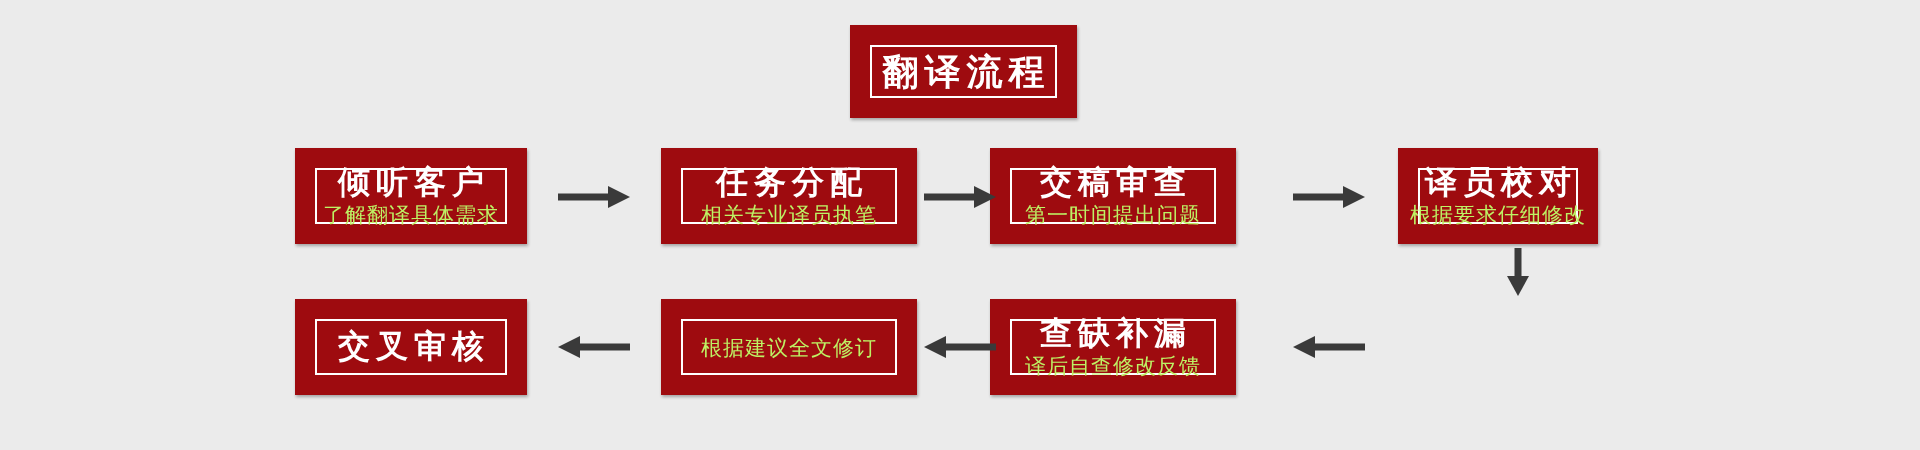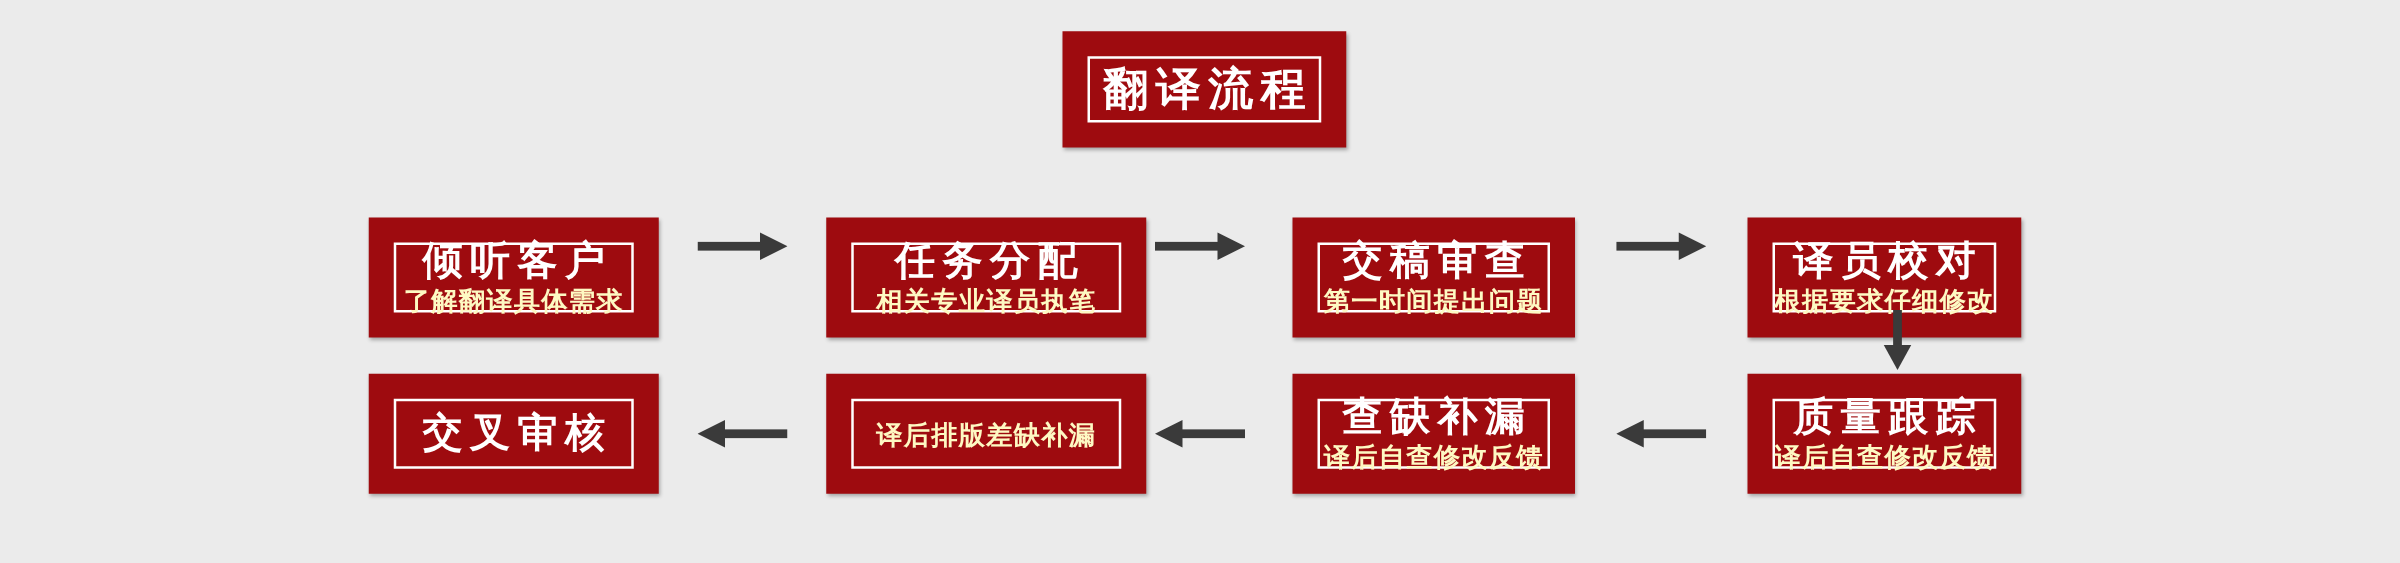--- a/index.html
+++ b/index.html
@@ -37,45 +37,45 @@
   .box-title {
     color: #ffffff;
     font-size: 32px;
     font-weight: bold;
     letter-spacing: 6px;
     text-indent: 6px;
     line-height: 1.1;
     white-space: nowrap;
   }
   .box-subtitle {
-    color: #fef9c3;
+    color: #bef264;
     font-size: 21px;
-    font-weight: bold;
+    font-weight: normal;
     letter-spacing: 1px;
     line-height: 1.15;
     margin-top: 3px;
     white-space: nowrap;
   }
   
   .title-box {
     left: 850px;
     top: 25px;
     width: 227px;
     height: 93px;
   }
   .title-box .box-title {
     font-size: 36px;
   }
   
-  .r1 { top: 148px; height: 96px; margin-top: 26px; }
+  .r1 { top: 148px; height: 96px; }
   .r2 { top: 299px; height: 96px; }
   .c1 { left: 295px;  width: 232px; }
   .c2 { left: 661px;  width: 256px; }
-  .c3 { left: 1034px; width: 226px; }
-  .c4 { left: 1398px; width: 219px; }
+  .c3 { left: 990px; width: 246px; }
+  .c4 { left: 1398px; width: 200px; }
   
   .arrow {
     position: absolute;
     display: block;
   }
   .arrow svg { display: block; }
   .arrow-h { width: 72px; height: 24px; }
   .ar1 { top: 185px; }
   .ar2 { top: 335px; }
   .ga { left: 558px; }
@@ -128,37 +128,31 @@
   </div>
 
   <div class="box r2 c1">
     <div class="box-inner">
       <div class="box-title">交叉审核</div>
     </div>
   </div>
 
   <div class="box r2 c2">
     <div class="box-inner">
-      <div class="box-subtitle">译后排版差缺补漏</div>
+      <div class="box-subtitle">根据建议全文修订</div>
     </div>
   </div>
 
   <div class="box r2 c3">
     <div class="box-inner">
       <div class="box-title">查缺补漏</div>
       <div class="box-subtitle">译后自查修改反馈</div>
     </div>
   </div>
 
-  <div class="box r2 c4">
-    <div class="box-inner">
-      <div class="box-title">质量跟踪</div>
-      <div class="box-subtitle">译后自查修改反馈</div>
-    </div>
-  </div>
 
   <span class="arrow arrow-h ar1 ga">
     <svg width="72" height="24" viewBox="0 0 72 24">
         <rect x="0" y="8.5" width="52" height="7" fill="#3a3a3a"></rect>
         <polygon points="50,1 72,12 50,23" fill="#3a3a3a"></polygon>
       </svg>
   </span>
   <span class="arrow arrow-h ar1 gb">
     <svg width="72" height="24" viewBox="0 0 72 24">
         <rect x="0" y="8.5" width="52" height="7" fill="#3a3a3a"></rect>

